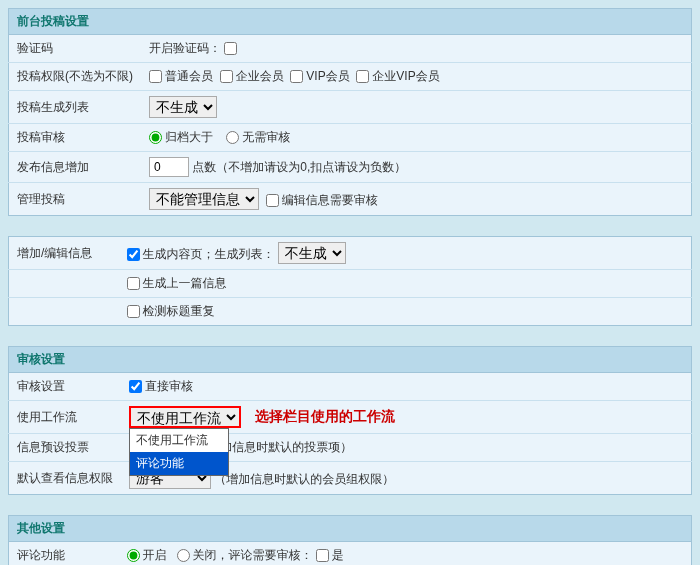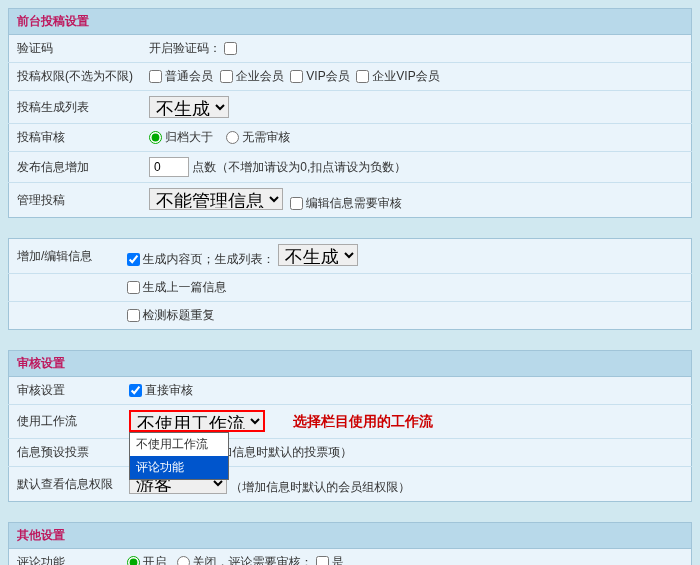--- a/index.html
+++ b/index.html
@@ -14,21 +14,21 @@
       background: #d0e8f0;
       padding: 8px;
     }
     .section {
       margin-bottom: 0;
     }
     .section-header {
       background: #b8d9ea;
       padding: 4px 8px;
       font-weight: bold;
-      color: #be185d;
+      color: #0f766e;
       border: 1px solid #a0c4d8;
       border-bottom: none;
     }
     .form-table {
       width: 100%;
       border-collapse: collapse;
       background: #eaf4fb;
       border: 1px solid #a0c4d8;
       margin-bottom: 20px;
     }
@@ -57,21 +57,21 @@
     input[type="checkbox"] {
       margin-right: 3px;
       vertical-align: middle;
     }
     input[type="radio"] {
       margin-right: 3px;
       vertical-align: middle;
     }
     select {
       border: 1px solid #aaa;
-      font-size: 18px;
+      font-size: 14px;
       height: 22px;
       padding: 1px 2px;
     }
     .radio-green {
       accent-color: #00aa00;
     }
     .highlight-text {
       color: #cc0000;
       font-size: 14px;
       font-weight: bold;
@@ -95,21 +95,21 @@
       cursor: pointer;
       white-space: nowrap;
     }
     .dropdown-item.selected {
       background: #0055cc;
       color: white;
     }
     .workflow-row {
       display: flex;
       align-items: center;
-      gap: 20px;
+      gap: 6px;
     }
     .small-input {
       width: 40px;
     }
   </style>
 </head>
 <body>
 
 <div class="main-container">
 

